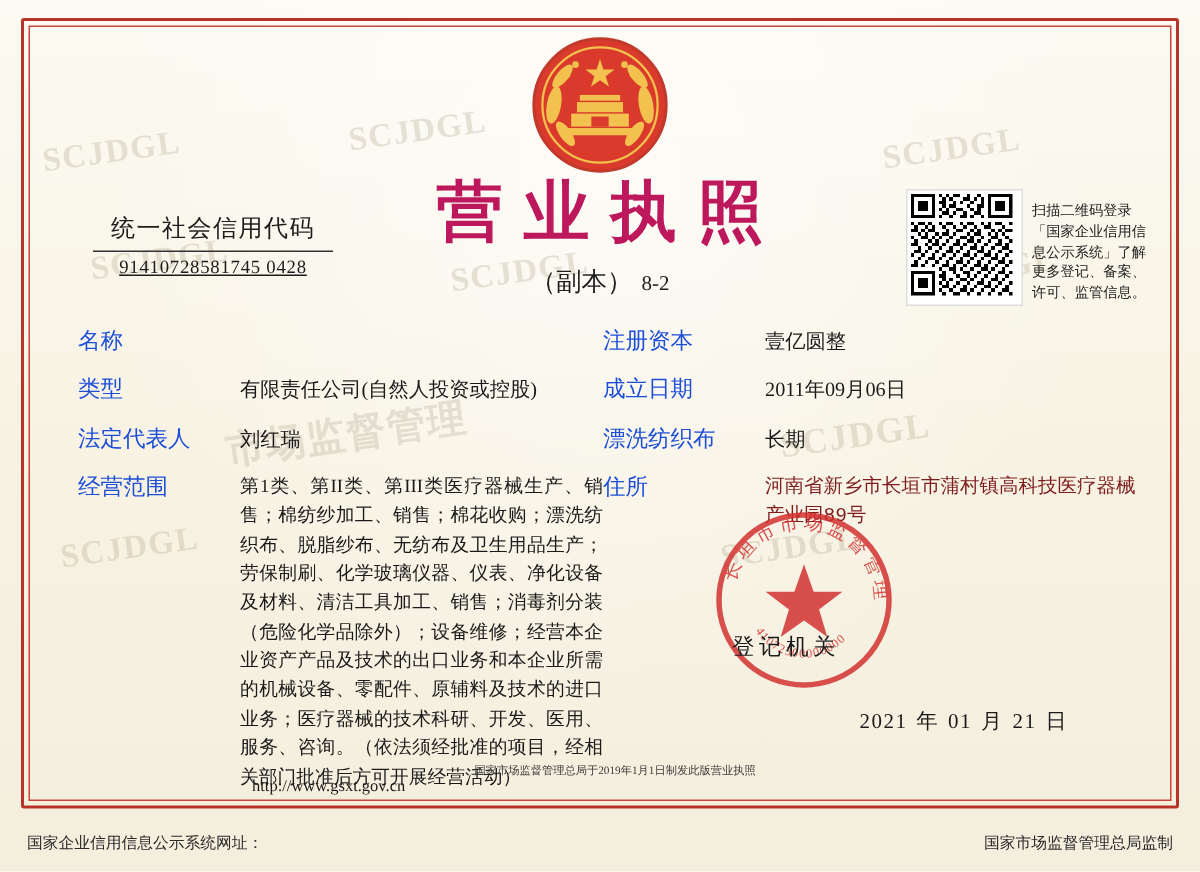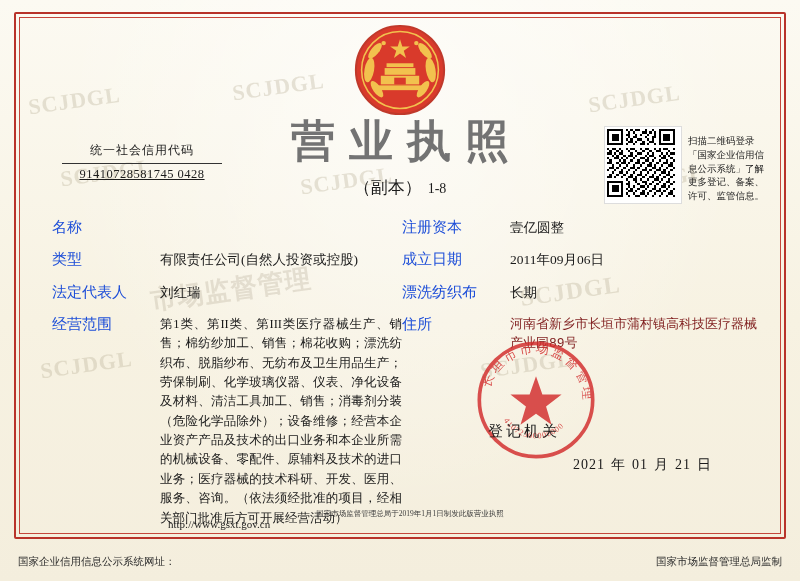--- a/index.html
+++ b/index.html
@@ -84,21 +84,21 @@
     position: absolute;
     left: 0;
     right: 0;
     top: 118px;
     text-align: center;
   }
   .main-title {
     font-family: "Liberation Serif", serif;
     font-size: 44px;
     font-weight: bold;
-    color: #737373;
+    color: #be185d;
     letter-spacing: 14px;
     text-indent: 14px;
     margin: 0;
     line-height: 1.1;
   }
   .sub-title {
     margin-top: 10px;
     font-family: "Liberation Serif", serif;
     font-size: 17px;
     color: #1c1c1c;
@@ -112,21 +112,21 @@
   
   .credit-code {
     position: absolute;
     left: 52px;
     top: 142px;
     width: 180px;
     text-align: center;
     color: #1c1c1c;
   }
   .credit-code .cc-label {
-    font-size: 12px;
+    font-size: 16px;
     letter-spacing: 1px;
     font-family: "Liberation Serif", serif;
   }
   .credit-code .cc-line {
     margin: 4px auto 3px;
     width: 160px;
     height: 1px;
     background: #333;
   }
   .credit-code .cc-value {
@@ -220,21 +220,21 @@
     left: 488px;
     top: 422px;
     font-family: "Liberation Serif", serif;
     font-size: 15px;
     letter-spacing: 3px;
     color: #1a1a1a;
   }
   .issue-date {
     position: absolute;
     left: 570px;
-    top: 456px;
+    top: 472px;
     font-family: "Liberation Serif", serif;
     font-size: 14px;
     color: #1a1a1a;
     letter-spacing: 1px;
   }
   .issue-date span { margin: 0 3px; }
 
   
   .seal {
     position: absolute;
@@ -321,21 +321,21 @@
       <circle cx="33" cy="22" r="2.3" fill="#f2c14e"></circle>
       <circle cx="27" cy="29" r="2.3" fill="#f2c14e"></circle>
       <circle cx="67" cy="22" r="2.3" fill="#f2c14e"></circle>
       <circle cx="73" cy="29" r="2.3" fill="#f2c14e"></circle>
     </svg>
   </div>
 
   <div class="title-block">
     <div class="main-title">营业执照</div>
     <div class="sub-title">
-      <span>（副本）</span><span class="num">1-8</span>
+      <span>（副本）</span><span class="num">8-2</span>
     </div>
   </div>
 
   <div class="credit-code">
     <div class="cc-label">统一社会信用代码</div>
     <div class="cc-line"></div>
     <div class="cc-value">91410728581745 0428</div>
   </div>
 
   <div class="qr-block">

